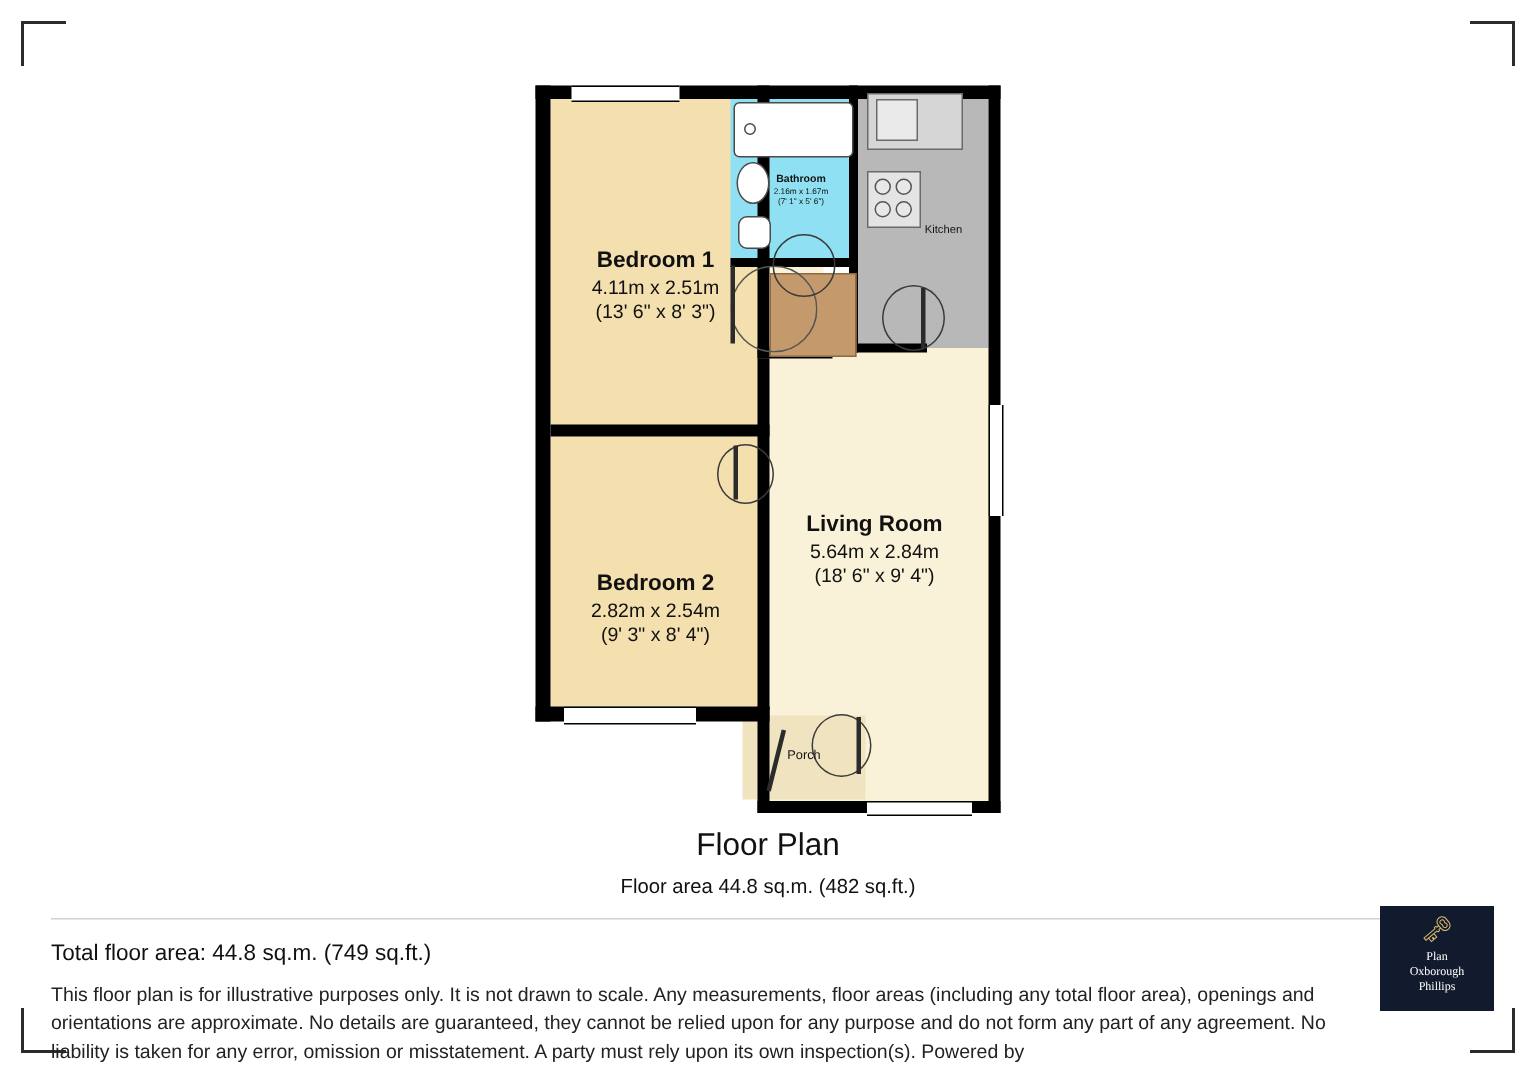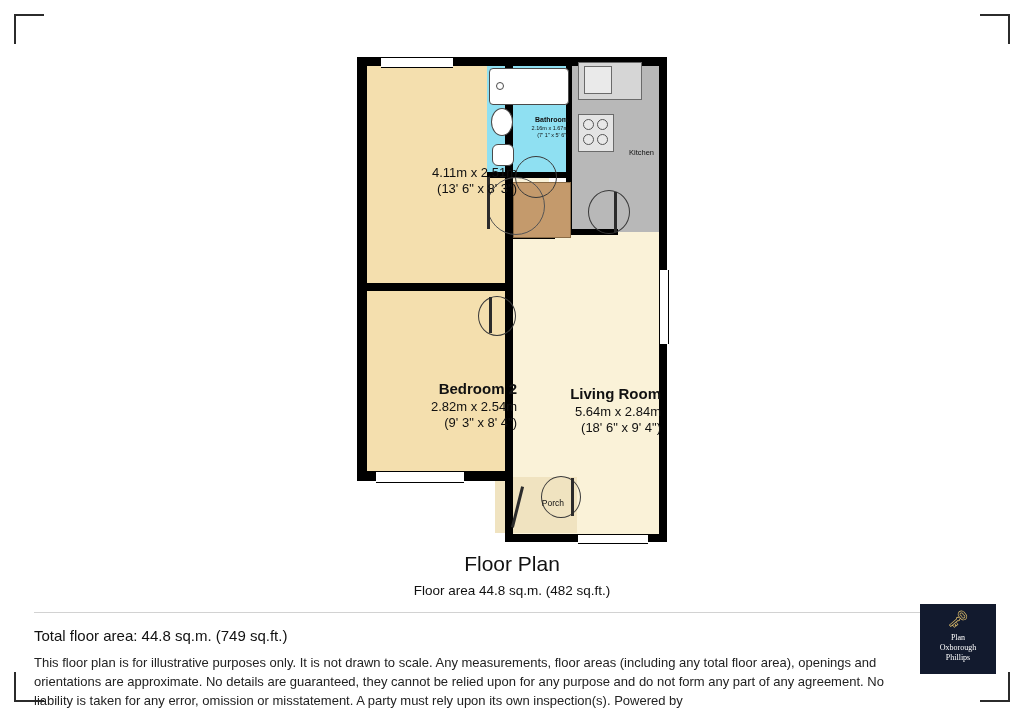--- a/index.html
+++ b/index.html
@@ -44,21 +44,21 @@
   
   .room-bed   { background: #f4dfae; }
   .room-live  { background: #faf2d8; }
   .room-bath  { background: #8fe0f2; }
   .room-kit   { background: #b8b8b8; }
   .room-porch { background: #f0e3c0; }
 
   
   .room-label {
     position: absolute;
-    text-align: right;
+    text-align: center;
     line-height: 1.25;
     color: #111;
   }
   .room-label .name {
     font-size: 15px;
     font-weight: bold;
     display: block;
   }
   .room-label .dim {
     font-size: 13px;
@@ -243,31 +243,32 @@
 
   <div class="counter" style="left:578px; top:62px; width:62px; height:36px;"></div>
   <div class="counter" style="left:584px; top:66px; width:26px; height:26px; background:#eaeaea;"></div>
   <div class="counter" style="left:578px; top:114px; width:34px; height:36px; background:#e4e4e4;"></div>
   <div class="hob-dot" style="left:583px; top:119px; width:9px; height:9px;"></div>
   <div class="hob-dot" style="left:597px; top:119px; width:9px; height:9px;"></div>
   <div class="hob-dot" style="left:583px; top:134px; width:9px; height:9px;"></div>
   <div class="hob-dot" style="left:597px; top:134px; width:9px; height:9px;"></div>
 
   <div class="room-label" style="left:357px; top:165px; width:160px;">
+    <span class="name">Bedroom 1</span>
     <span class="dim">4.11m x 2.51m</span>
     <span class="dim">(13' 6" x 8' 3")</span>
   </div>
 
   <div class="room-label" style="left:357px; top:368px; width:160px;margin-top:12px;">
     <span class="name">Bedroom 2</span>
     <span class="dim">2.82m x 2.54m</span>
     <span class="dim">(9' 3" x 8' 4")</span>
   </div>
 
-  <div class="room-label" style="left:505px; top:341px; width:156px;margin-top:44px;">
+  <div class="room-label" style="left:505px; top:341px; width:156px;">
     <span class="name">Living Room</span>
     <span class="dim">5.64m x 2.84m</span>
     <span class="dim">(18' 6" x 9' 4")</span>
   </div>
 
   <div class="room-label small" style="left:500px; top:116px; width:68px;">
     <span class="name">Bathroom</span>
     <span class="dim">2.16m x 1.67m</span>
     <span class="dim">(7' 1" x 5' 6")</span>
   </div>

